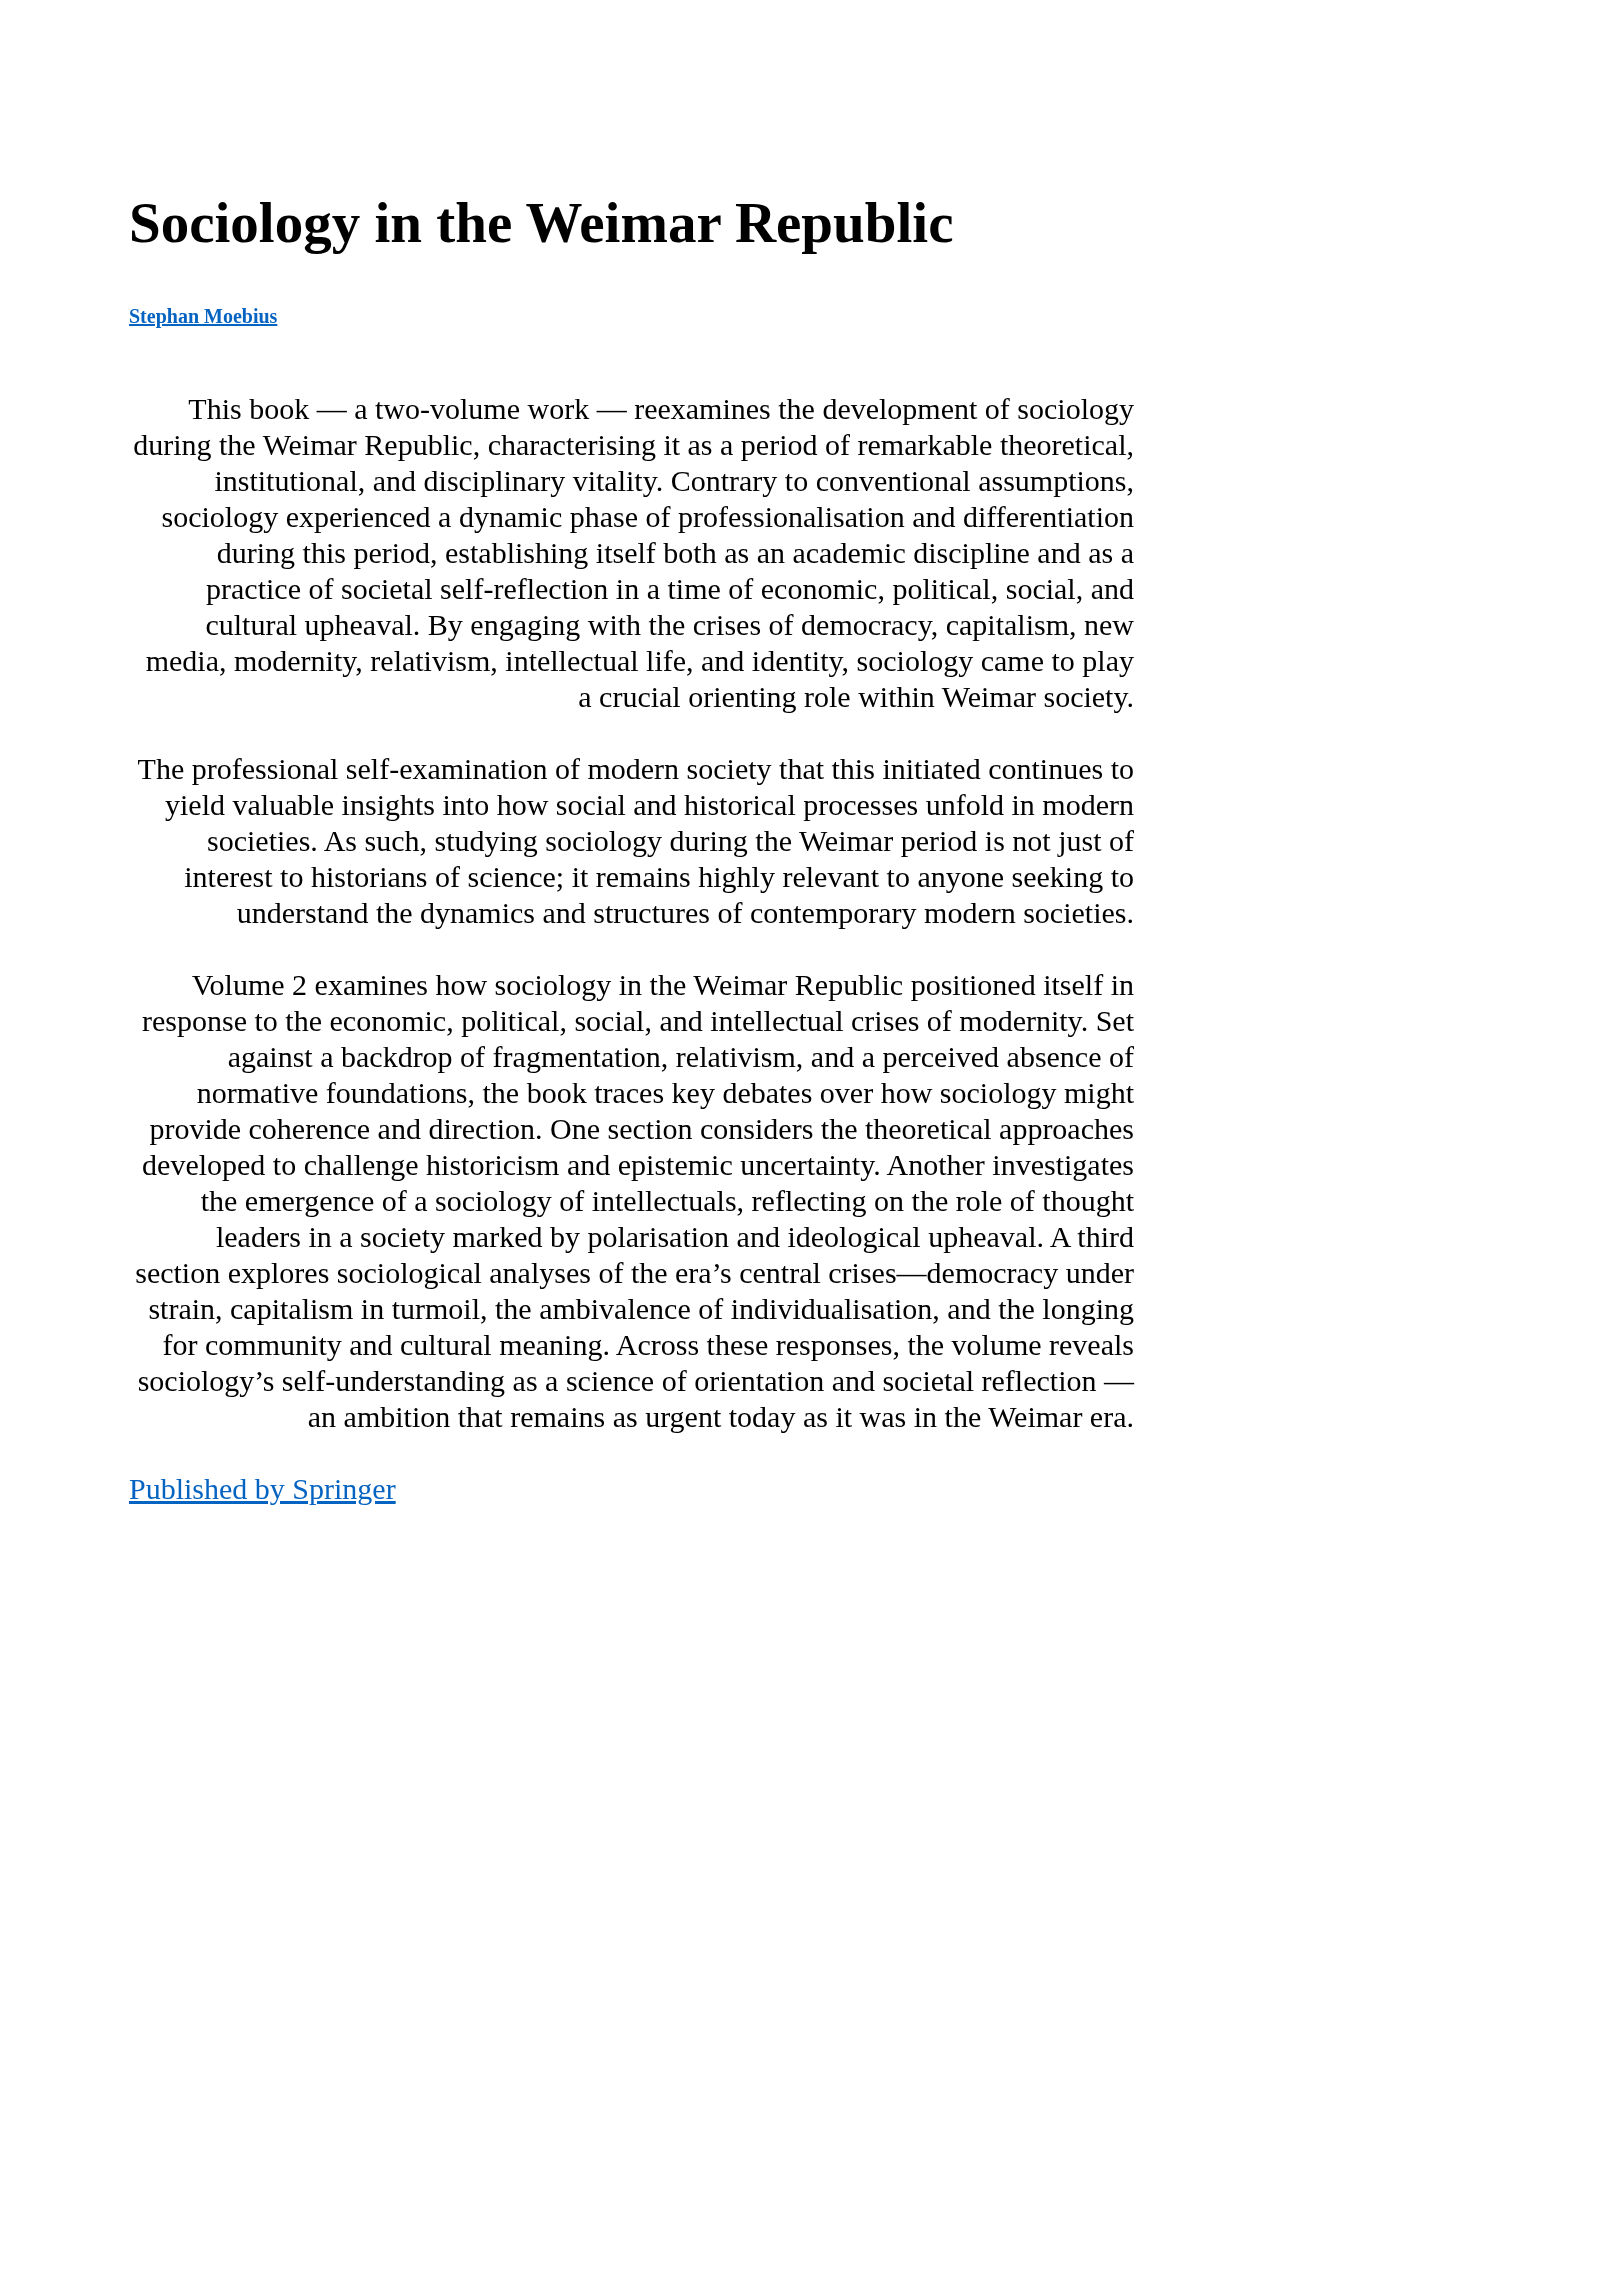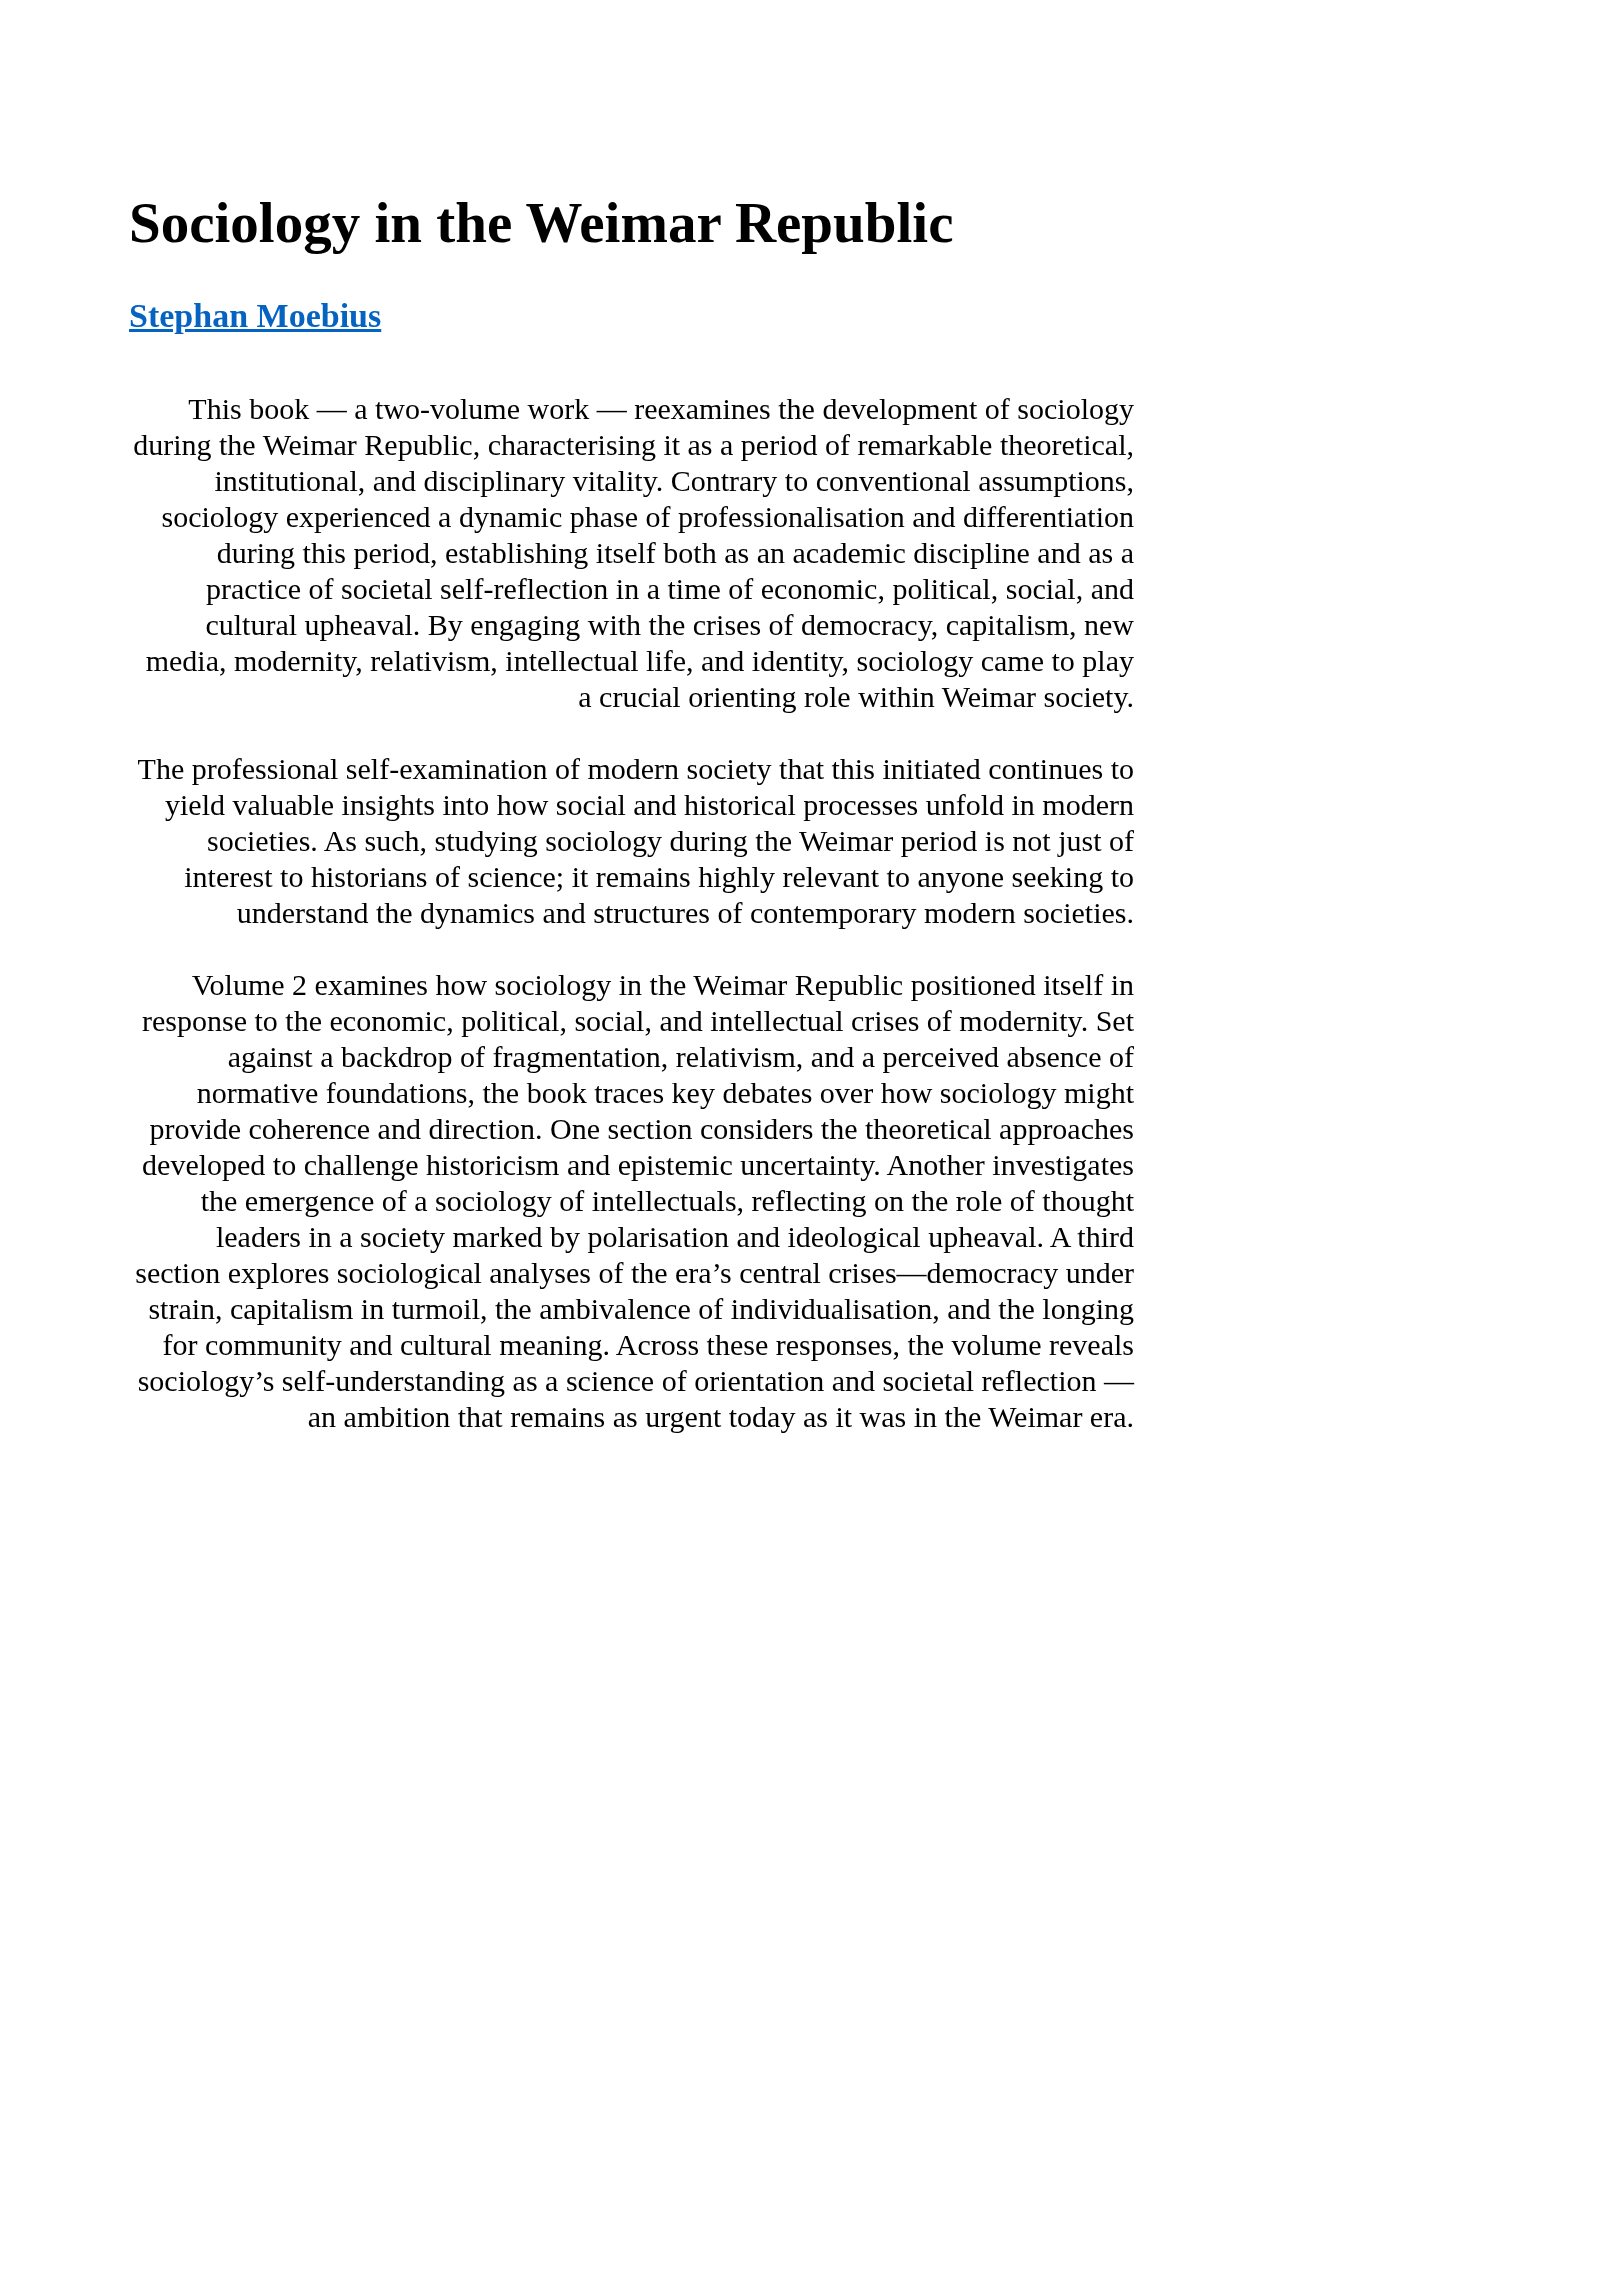--- a/index.html
+++ b/index.html
@@ -20,21 +20,21 @@
   .doc-title {
     margin: 0 0 43px 0;
     font-size: 57px;
     font-weight: bold;
     line-height: 1.12;
     letter-spacing: 0px;
     color: #000000;
   }
   .author-line {
     margin: 0 0 57px 0;
-    font-size: 34px;
+    font-size: 20px;
     line-height: 36px;
   }
   .author-line a,
   .publisher-line a {
     color: var(--link-color, #0563C1);
     text-decoration: underline;
     cursor: pointer;
   }
   .author-line a {
     font-weight: bold;
@@ -61,15 +61,18 @@
   <p class="author-line">
     <a href="#">Stephan Moebius</a>
   </p>
 
   <p class="body-para">This book — a two-volume work — reexamines the development of sociology during the Weimar Republic, characterising it as a period of remarkable theoretical, institutional, and disciplinary vitality. Contrary to conventional assumptions, sociology experienced a dynamic phase of professionalisation and differentiation during this period, establishing itself both as an academic discipline and as a practice of societal self-reflection in a time of economic, political, social, and cultural upheaval. By engaging with the crises of democracy, capitalism, new media, modernity, relativism, intellectual life, and identity, sociology came to play a crucial orienting role within Weimar society.</p>
 
   <p class="body-para">The professional self-examination of modern society that this initiated continues to yield valuable insights into how social and historical processes unfold in modern societies. As such, studying sociology during the Weimar period is not just of interest to historians of science; it remains highly relevant to anyone seeking to understand the dynamics and structures of contemporary modern societies.</p>
 
   <p class="body-para">Volume 2 examines how sociology in the Weimar Republic positioned itself in response to the economic, political, social, and intellectual crises of modernity. Set against a backdrop of fragmentation, relativism, and a perceived absence of normative foundations, the book traces key debates over how sociology might provide coherence and direction. One section considers the theoretical approaches developed to challenge historicism and epistemic uncertainty. Another investigates the emergence of a sociology of intellectuals, reflecting on the role of thought leaders in a society marked by polarisation and ideological upheaval. A third section explores sociological analyses of the era’s central crises—democracy under strain, capitalism in turmoil, the ambivalence of individualisation, and the longing for community and cultural meaning. Across these responses, the volume reveals sociology’s self-understanding as a science of orientation and societal reflection — an ambition that remains as urgent today as it was in the Weimar era.</p>
 
+  <p class="publisher-line">
+    <a href="#">Published by Springer</a>
+  </p>
 
 </div>
 
 
 </body></html>

